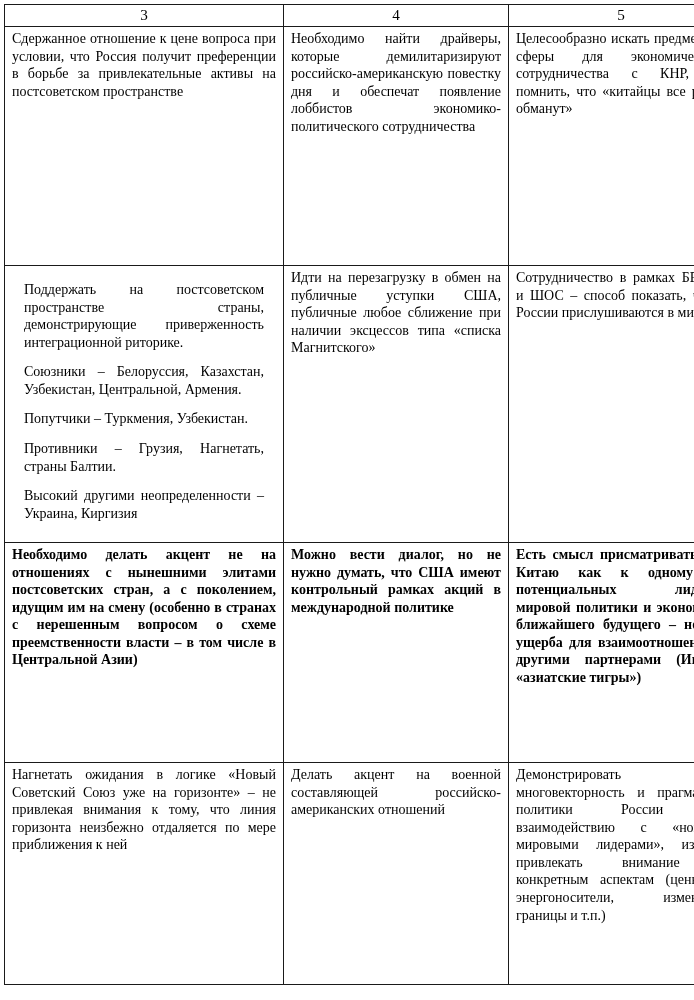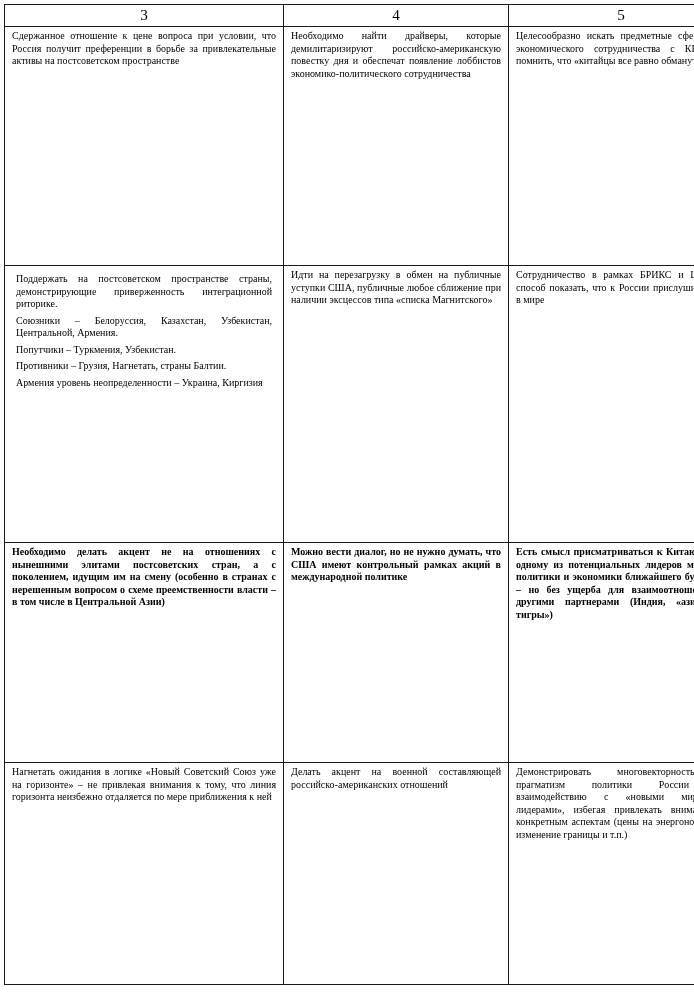--- a/index.html
+++ b/index.html
@@ -28,21 +28,21 @@
     top: 4px;
     width: 684px;
     border-collapse: collapse;
     table-layout: fixed;
   }
 
   table.doc-table td {
     border: 1.1px solid #1a1a1a;
     vertical-align: top;
     padding: 3px 7px 3px 7px;
-    font-size: 10px;
+    font-size: 14px;
     line-height: 1.255;
     text-align: justify;
     text-justify: inter-word;
     -webkit-hyphens: none;
     hyphens: none;
     word-spacing: 0px;
   }
 
   table.doc-table td.c1 { width: 264px; }
   table.doc-table td.c2 { width: 210px; }
@@ -62,21 +62,21 @@
   tr.row-3 td { height: 213px; font-weight: bold; }
   tr.row-4 td { height: 215px; }
 
   .cell-text {
     display: block;
     text-align: justify;
     text-justify: inter-word;
   }
   
   .cell-text p {
-    margin: 4px;
+    margin: 12px;
     text-align: justify;
     text-justify: inter-word;
   }
   .cell-text p:last-child { }
 
   .num {
     display: block;
     text-align: center;
   }
 </style>
@@ -112,21 +112,21 @@
         </td>
       </tr>
 
       <tr class="row-2">
         <td class="c1">
           <span class="cell-text">
               <p>Поддержать на постсоветском пространстве страны, демонстрирующие приверженность интеграционной риторике.</p>
               <p>Союзники – Белоруссия, Казахстан, Узбекистан, Центральной, Армения.</p>
               <p>Попутчики – Туркмения, Узбекистан.</p>
               <p>Противники – Грузия, Нагнетать, страны Балтии.</p>
-              <p>Армения уровень неопределенности – Украина, Киргизия</p>
+              <p>Высокий другими неопределенности – Украина, Киргизия</p>
             </span>
         </td>
         <td class="c2">
           <span class="cell-text">Идти на перезагрузку в обмен на публичные уступки США, публичные любое сближение при наличии эксцессов типа «списка Магнитского»</span>
         </td>
         <td class="c3">
           <span class="cell-text">Сотрудничество в рамках БРИКС и ШОС – способ показать, что к России прислушиваются в мире</span>
         </td>
       </tr>
 

